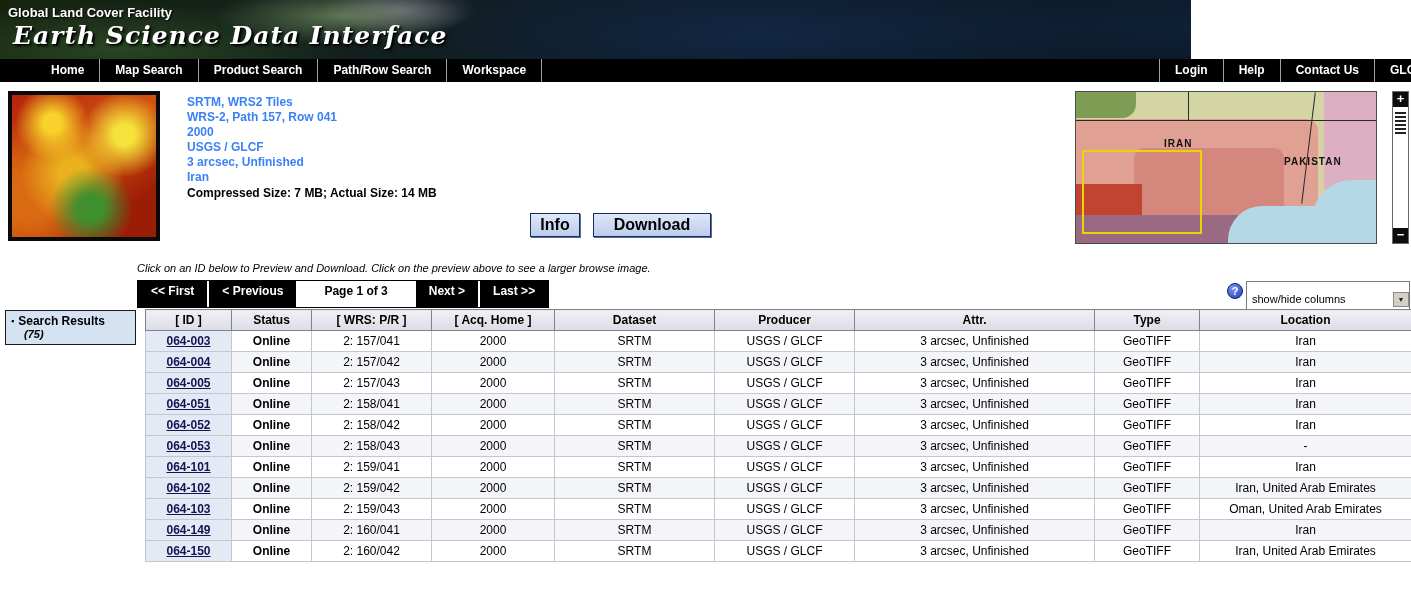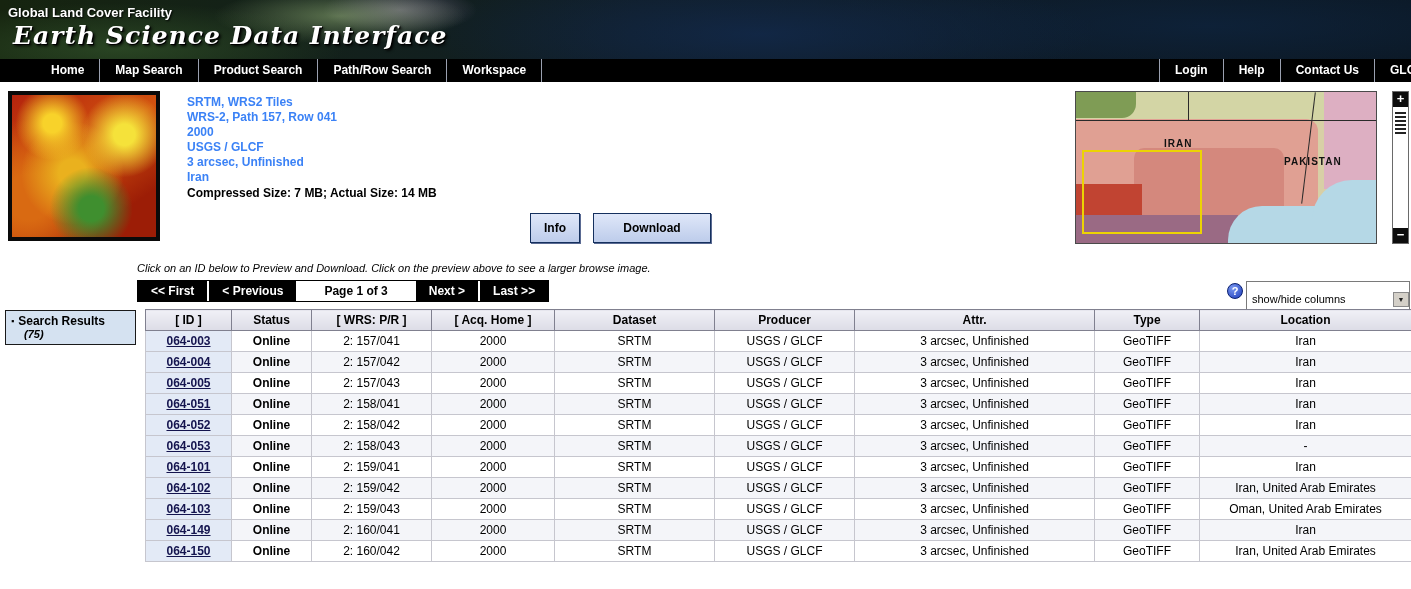--- a/index.html
+++ b/index.html
@@ -1,20 +1,20 @@
 <!DOCTYPE html>
 <html><head>
 <meta charset="utf-8">
 <style>
   * { box-sizing: border-box; margin: 0; padding: 0; }
   html,body { width:1411px; height:589px; overflow:hidden; background:#fff;
     font-family:"Liberation Sans", sans-serif; position:relative; }
 
   
-  .banner { position:absolute; left:0; top:0; width:1411px; height:59px;
+  .banner { position:absolute; left:0; top:0; width:1191px; height:59px;
     background:
       radial-gradient(ellipse 180px 40px at 340px 16px, rgba(150,180,120,.55), transparent 70%),
       radial-gradient(ellipse 110px 34px at 400px 10px, rgba(185,160,205,.45), transparent 70%),
       radial-gradient(ellipse 300px 60px at 120px 48px, rgba(45,75,38,.85), transparent 75%),
       radial-gradient(ellipse 420px 80px at 760px 34px, rgba(18,40,72,.9), transparent 80%),
       radial-gradient(ellipse 520px 70px at 1210px 26px, rgba(14,34,58,.9), transparent 80%),
       linear-gradient(90deg, #16240f, #101d26 45%, #0b1722); }
   .banner-org { position:absolute; left:8px; top:5px; color:#fff; font-size:13px; font-weight:bold;
     text-shadow:1px 1px 2px #000; }
   .banner-title { position:absolute; left:13px; top:21px; color:#fff; font-size:25px; font-weight:bold;
@@ -38,22 +38,22 @@
       radial-gradient(circle at 28% 20%, #f8d22a 0 6%, transparent 24%),
       radial-gradient(circle at 55% 80%, #3f8f2f 0 9%, transparent 30%),
       radial-gradient(circle at 42% 55%, #eab11e 0 12%, transparent 45%),
       radial-gradient(circle at 12% 72%, #d96a12 0 14%, transparent 48%),
       linear-gradient(145deg, #b3230d, #d2520f 45%, #9c1d06 80%); }
   .meta { position:absolute; left:187px; top:7px; width:360px; }
   .meta-line { font-size:12px; font-weight:bold; color:#3b82f6; line-height:15px; white-space:nowrap; }
   .meta-online { margin-top:8px; font-size:12px; font-weight:bold; line-height:15px; }
   .meta-online .online { color:#077c07; }
   .meta-size { margin-top:1px; font-size:12px; font-weight:bold; line-height:15px; }
-  .btn { position:absolute; top:125px; height:30px; font-family:"Liberation Sans",sans-serif;
-    font-size:12px; font-weight:bold; color:#000; text-align:center; cursor:pointer;
+  .btn { position:absolute; top:125px; height:24px; font-family:"Liberation Sans",sans-serif;
+    font-size:16px; font-weight:bold; color:#000; text-align:center; cursor:pointer;
     background:linear-gradient(#dfe7f9,#bdcceb); border:1px solid #15305e;
     box-shadow:1px 1px 0 #5a6a92; }
   .btn-info { left:530px; width:50px; }
   .btn-download { left:593px; width:118px; }
 
   
   .map { position:absolute; left:1075px; top:3px; width:302px; height:153px; border:1px solid #4a4a4a;
     background:#d8cfa6; overflow:hidden; cursor:pointer; }
   .map div { position:absolute; }
   .m-topband { left:0; top:0; width:302px; height:28px; background:#d3d5a5; }
@@ -79,21 +79,21 @@
   .zoom-btn { height:15px; background:#0d0d0d; color:#fff; font-size:13px; font-weight:bold;
     line-height:14px; text-align:center; cursor:pointer; flex:none; }
   .zoom-ticks { padding:3px 0 1px; }
   .zoom-tick { width:11px; height:2px; background:#222; margin:2px auto; }
   .zoom-spacer { flex:1; }
 
   
   .instruction { position:absolute; left:137px; top:262px; font-size:11px; font-style:italic; color:#000; }
 
   
-  .pagination { position:absolute; left:137px; top:280px; height:22px; display:flex; gap:2px;
+  .pagination { position:absolute; left:137px; top:280px; height:28px; display:flex; gap:2px;
     border:1px solid #000; background:#fff; padding:0; }
   .pg-btn { background:#000; color:#fff; font-size:12px; font-weight:bold; line-height:20px;
     padding:0 13px; white-space:nowrap; cursor:pointer; }
   .pg-label { background:#fff; color:#000; font-size:12px; font-weight:bold; line-height:20px;
     padding:0 26px; white-space:nowrap; }
 
   
   .help-circle { position:absolute; left:1227px; top:283px; width:16px; height:16px; border-radius:50%;
     background:radial-gradient(circle at 35% 30%, #7b99f0, #1c3bbb); border:1px solid #0a2070;
     color:#fff; font-size:11px; font-weight:bold; line-height:14px; text-align:center; cursor:pointer; }

